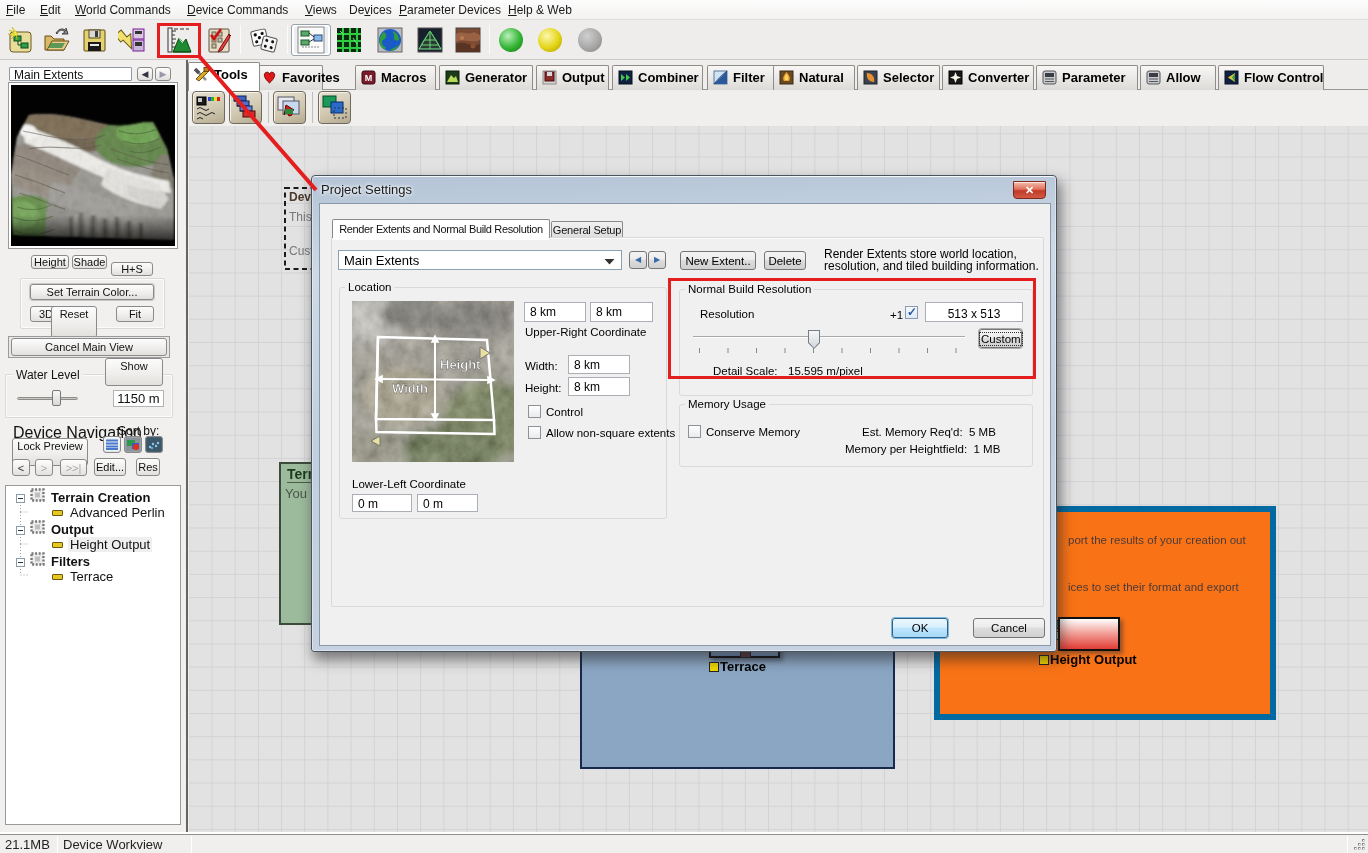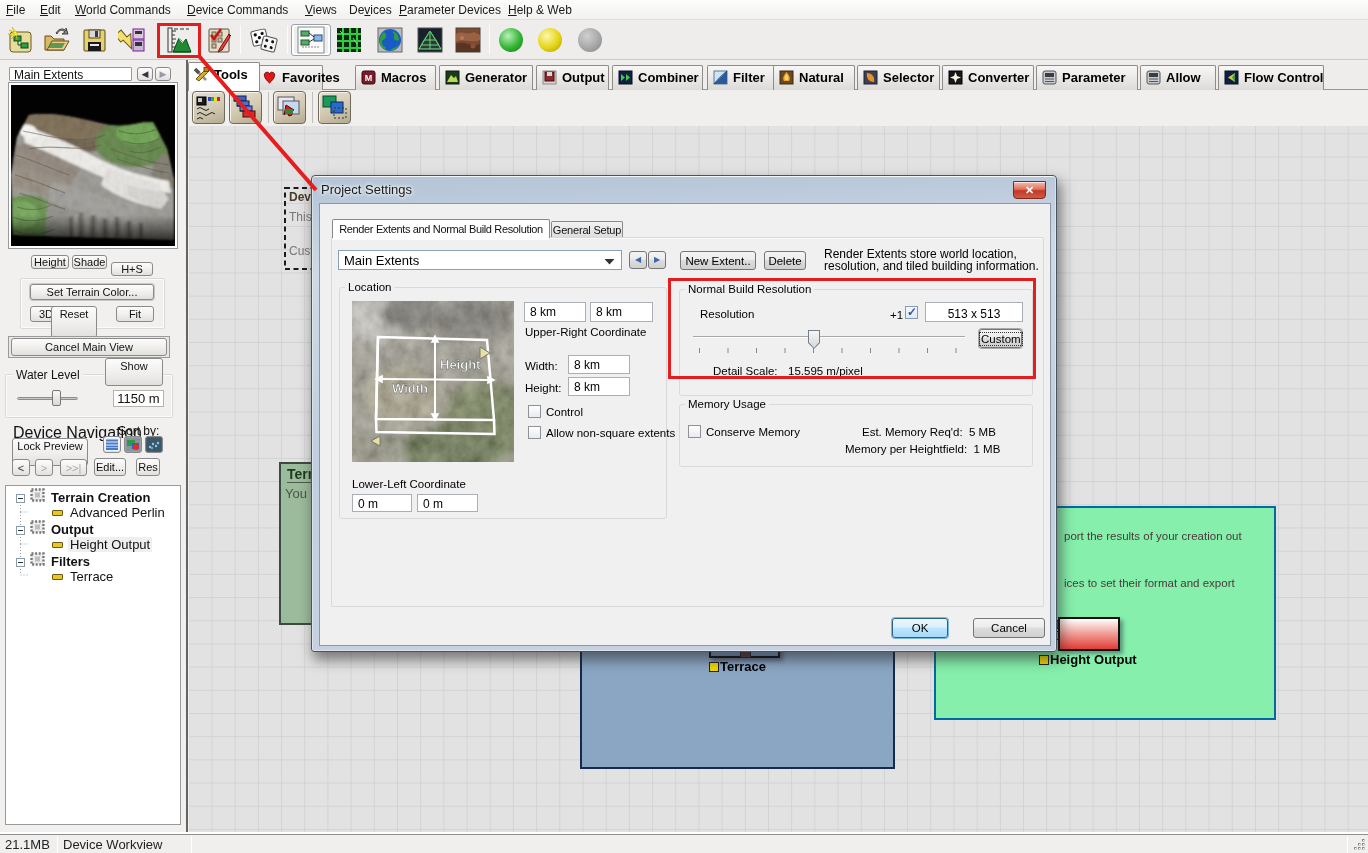--- a/index.html
+++ b/index.html
@@ -489,21 +489,21 @@
 <div class="dev" style="left:279px;top:462px;width:151px;height:163px;background:#9cba9c;border:2px solid #3c4c3c">
  <div style="position:absolute;left:6px;top:2px;font-weight:bold;font-size:14px;color:#1a3a1a">Terrace no</div>
  <div style="position:absolute;left:6px;top:18px;width:120px;height:1px;background:#4a5a4a"></div>
  <div style="position:absolute;left:4px;top:22px;font-size:13px;color:#4a554a">You really</div>
 </div>
 <div class="dev" style="left:580px;top:600px;width:315px;height:169px;background:#8ba6c3;border:2px solid #17294d"></div>
 <div class="dev" style="left:709px;top:638px;width:71px;height:20px;background:linear-gradient(#e8eef6,#6a8ab8);border:2px solid #111;box-shadow:3px 3px 4px rgba(40,40,60,.45)">
  <div style="position:absolute;left:29px;top:8px;width:11px;height:10px;background:#5a3a44;border:1px solid #222"></div>
 </div>
 <div class="devlabel" style="left:709px;top:659px"><span class="ysq"></span>Terrace</div>
-<div class="dev" style="left:934px;top:506px;width:342px;height:214px;background:#86efac;border:2px solid #0369a1">
+<div class="dev" style="left:934px;top:506px;width:342px;height:214px;background:#f97316;border:6px solid #0369a1">
  <div style="position:absolute;left:128px;top:22px;font-size:11.5px;color:#4a3a3a;white-space:nowrap">port the results of your creation out</div>
  <div style="position:absolute;left:128px;top:69px;font-size:11.5px;color:#4a3a3a;white-space:nowrap">ices to set their format and export</div>
 </div>
 <div class="dev" style="left:1053px;top:620px;width:9px;height:9px;background:#4a5a4a;border:1px solid #111"></div>
 <div class="dev" style="left:1053px;top:631px;width:9px;height:9px;background:#b8a868;border:1px solid #111"></div>
 <div class="dev" style="left:1058px;top:617px;width:62px;height:34px;background:linear-gradient(#ffffff,#f2a49c 45%,#e23c36);border:2.5px solid #101010;box-shadow:3px 3px 4px rgba(40,40,60,.45)"></div>
 <div class="devlabel" style="left:1039px;top:652px"><span class="ysq"></span>Height Output</div>
 
 <div id="dlg">
  <div id="dlgtitle">Project Settings</div>

